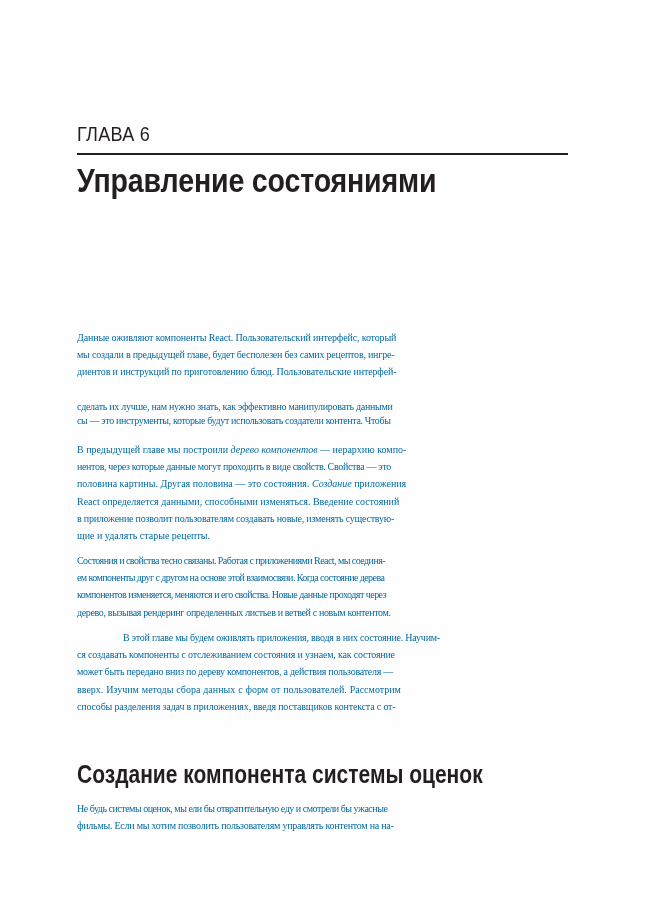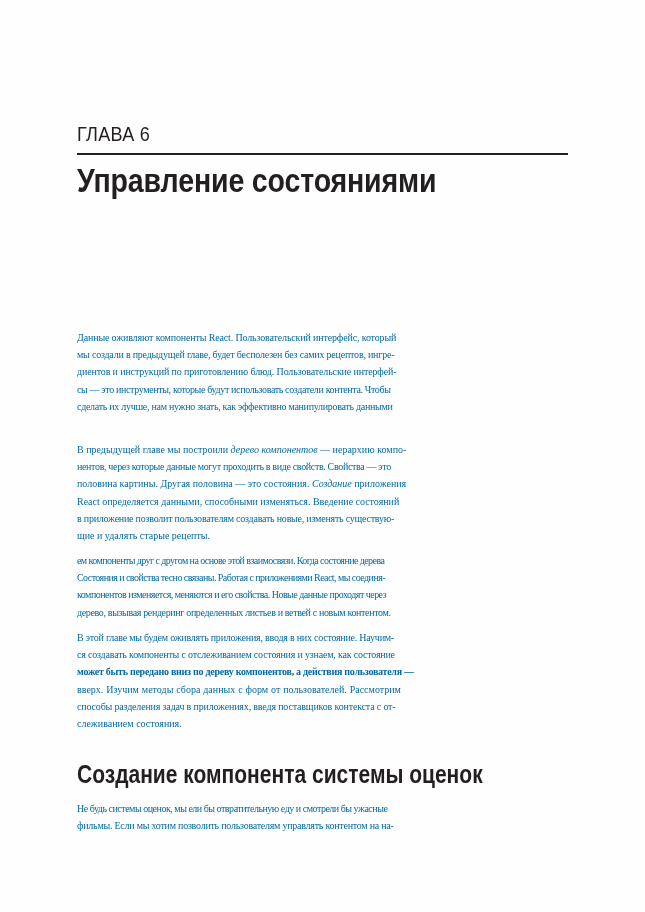--- a/index.html
+++ b/index.html
@@ -53,47 +53,46 @@
 <div class="page">
 
   <div class="chapter-label">ГЛАВА 6</div>
   <div class="chapter-rule"></div>
   <h1 class="chapter-title" style="margin:0">Управление состояниями</h1>
 
   <div class="body-text" style="top:318px">
     <div class="line"><span style="white-space: nowrap; display: inline-block; letter-spacing: -0.14606px;">Данные оживляют компоненты React. Пользовательский интерфейс, который</span></div>
     <div class="line"><span style="white-space: nowrap; display: inline-block; letter-spacing: -0.21136px;">мы создали в предыдущей главе, будет бесполезен без самих рецептов, ингре-</span></div>
     <div class="line"><span style="white-space: nowrap; display: inline-block; letter-spacing: -0.136161px;">диентов и инструкций по приготовлению блюд. Пользовательские интерфей-</span></div>
-    <div class="line"><span style="white-space: nowrap; display: inline-block; letter-spacing: -0.357052px;">сы — это инструменты, которые будут использовать создатели контента. Чтобы</span></div>
+    <div class="line"><span style="white-space: nowrap; display: inline-block; letter-spacing: -0.357052px; margin-top: 31px;">сы — это инструменты, которые будут использовать создатели контента. Чтобы</span></div>
     <div class="line"><span style="white-space: nowrap; display: inline-block; letter-spacing: -0.28559px;">сделать их лучше, нам нужно знать, как эффективно манипулировать данными</span></div>
   </div>
 
   <div class="body-text" style="top:430px">
     <div class="line"><span style="white-space: nowrap; display: inline-block;"><span>В предыдущей главе мы построили</span> <em>дерево компонентов</em> <span>— иерархию компо-</span></span></div>
     <div class="line"><span style="white-space: nowrap; display: inline-block; letter-spacing: -0.342083px;">нентов, через которые данные могут проходить в виде свойств. Свойства — это</span></div>
     <div class="line"><span style="white-space: nowrap; display: inline-block;"><span>половина картины. Другая половина — это состояния.</span> <em>Создание</em> <span>приложения</span></span></div>
     <div class="line"><span style="white-space: nowrap; display: inline-block; letter-spacing: -0.017663px;">React определяется данными, способными изменяться. Введение состояний</span></div>
     <div class="line"><span style="white-space: nowrap; display: inline-block; letter-spacing: -0.226562px;">в приложение позволит пользователям создавать новые, изменять существую-</span></div>
     <div class="line last"><span>щие и удалять старые рецепты.</span></div>
   </div>
 
   <div class="body-text" style="top:541px">
+    <div class="line"><span style="white-space: nowrap; display: inline-block; letter-spacing: -0.556412px;">Состояния и свойства тесно связаны. Работая с приложениями React, мы соединя-</span></div>
     <div class="line"><span style="white-space: nowrap; display: inline-block; letter-spacing: -0.577123px;">ем компоненты друг с другом на основе этой взаимосвязи. Когда состояние дерева</span></div>
-    <div class="line"><span style="white-space: nowrap; display: inline-block; letter-spacing: -0.556412px;">Состояния и свойства тесно связаны. Работая с приложениями React, мы соединя-</span></div>
     <div class="line"><span style="white-space: nowrap; display: inline-block; letter-spacing: -0.521998px;">компонентов изменяется, меняются и его свойства. Новые данные проходят через</span></div>
     <div class="line"><span style="white-space: nowrap; display: inline-block; letter-spacing: -0.355574px;">дерево, вызывая рендеринг определенных листьев и ветвей с новым контентом.</span></div>
   </div>
 
   <div class="body-text" style="top:618px">
-    <div class="line"><span style="white-space: nowrap; display: inline-block; letter-spacing: -0.227098px;">В этой главе мы будем оживлять приложения, вводя в них состояние. Научим-</span></div>
+    <div class="line"><span style="white-space: nowrap; display: inline-block; letter-spacing: -0.227098px; margin-left: 46px;">В этой главе мы будем оживлять приложения, вводя в них состояние. Научим-</span></div>
     <div class="line"><span style="white-space: nowrap; display: inline-block; letter-spacing: -0.191139px;">ся создавать компоненты с отслеживанием состояния и узнаем, как состояние</span></div>
-    <div class="line"><span style="white-space: nowrap; display: inline-block; letter-spacing: -0.268193px; font-weight: bold;">может быть передано вниз по дереву компонентов, а действия пользователя —</span></div>
+    <div class="line"><span style="white-space: nowrap; display: inline-block; letter-spacing: -0.268193px;">может быть передано вниз по дереву компонентов, а действия пользователя —</span></div>
     <div class="line"><span style="white-space: nowrap; display: inline-block; word-spacing: 0.418403px;">вверх. Изучим методы сбора данных с форм от пользователей. Рассмотрим</span></div>
     <div class="line"><span style="white-space: nowrap; display: inline-block; letter-spacing: -0.167166px;">способы разделения задач в приложениях, введя поставщиков контекста с от-</span></div>
-    <div class="line last"><span>слеживанием состояния.</span></div>
   </div>
 
   <h2 class="section-heading" style="margin:0">Создание компонента системы оценок</h2>
 
   <div class="body-text" style="top:789px">
     <div class="line"><span style="white-space: nowrap; display: inline-block; letter-spacing: -0.48522px;">Не будь системы оценок, мы ели бы отвратительную еду и смотрели бы ужасные</span></div>
     <div class="line"><span style="white-space: nowrap; display: inline-block; letter-spacing: -0.244141px;">фильмы. Если мы хотим позволить пользователям управлять контентом на на-</span></div>
   </div>
 
   <div class="bottom-edge"></div>

